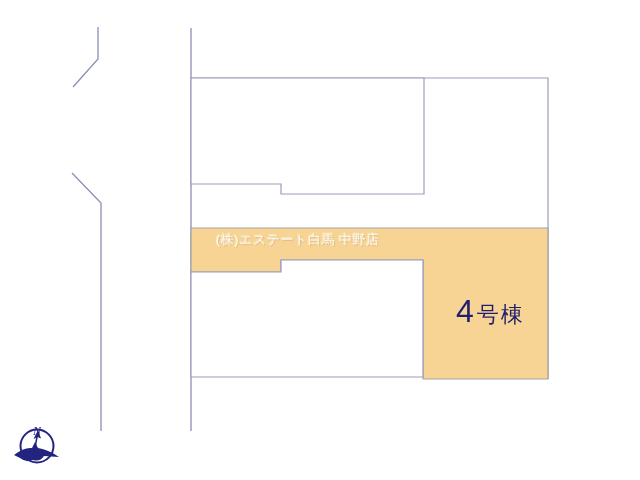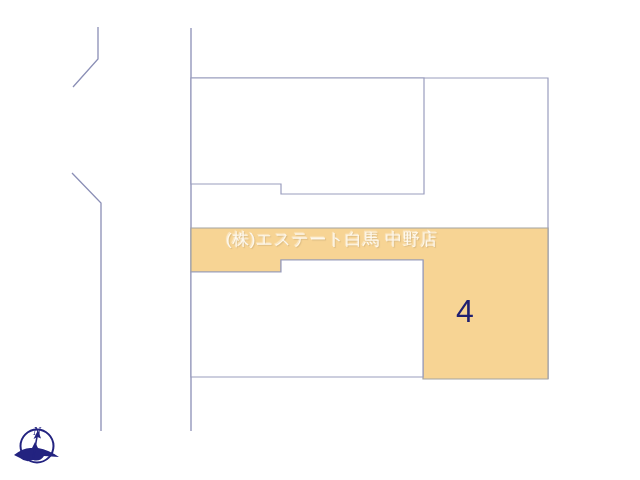--- a/index.html
+++ b/index.html
@@ -15,23 +15,23 @@
     overflow: hidden;
     font-family: "Liberation Sans", "DejaVu Sans", sans-serif;
   }
   .plan svg.geometry {
     position: absolute;
     left: 0;
     top: 0;
   }
   .watermark {
     position: absolute;
-    left: 226px;
+    left: 216px;
     top: 230px;
-    font-size: 17px;
+    font-size: 13px;
     line-height: 19px;
     letter-spacing: 0.5px;
     color: rgba(255, 253, 247, 0.88);
     text-shadow: 1px 1px 1px rgba(186, 158, 108, 0.45),
                  -1px -1px 1px rgba(255, 255, 255, 0.55);
     white-space: nowrap;
     user-select: none;
   }
   .lot-label {
     position: absolute;
@@ -93,17 +93,18 @@
                Q40,462 33,460 Q26,463 20,458 Z" fill="#232380"></path>
       <line x1="33" y1="459" x2="37.5" y2="434" stroke="#232380" stroke-width="1.5"></line>
       <polygon points="38,430 33.5,439 37.5,437 41,438.5" fill="#232380"></polygon>
     </g>
   </svg>
 
   <div class="watermark">(株)エステート白馬 中野店</div>
 
   <div class="lot-label">
     <span class="lot-number">4</span>
+    <span class="lot-suffix">号棟</span>
   </div>
 
   <div class="north-label">N</div>
 
 </div>
 
 </body></html>

